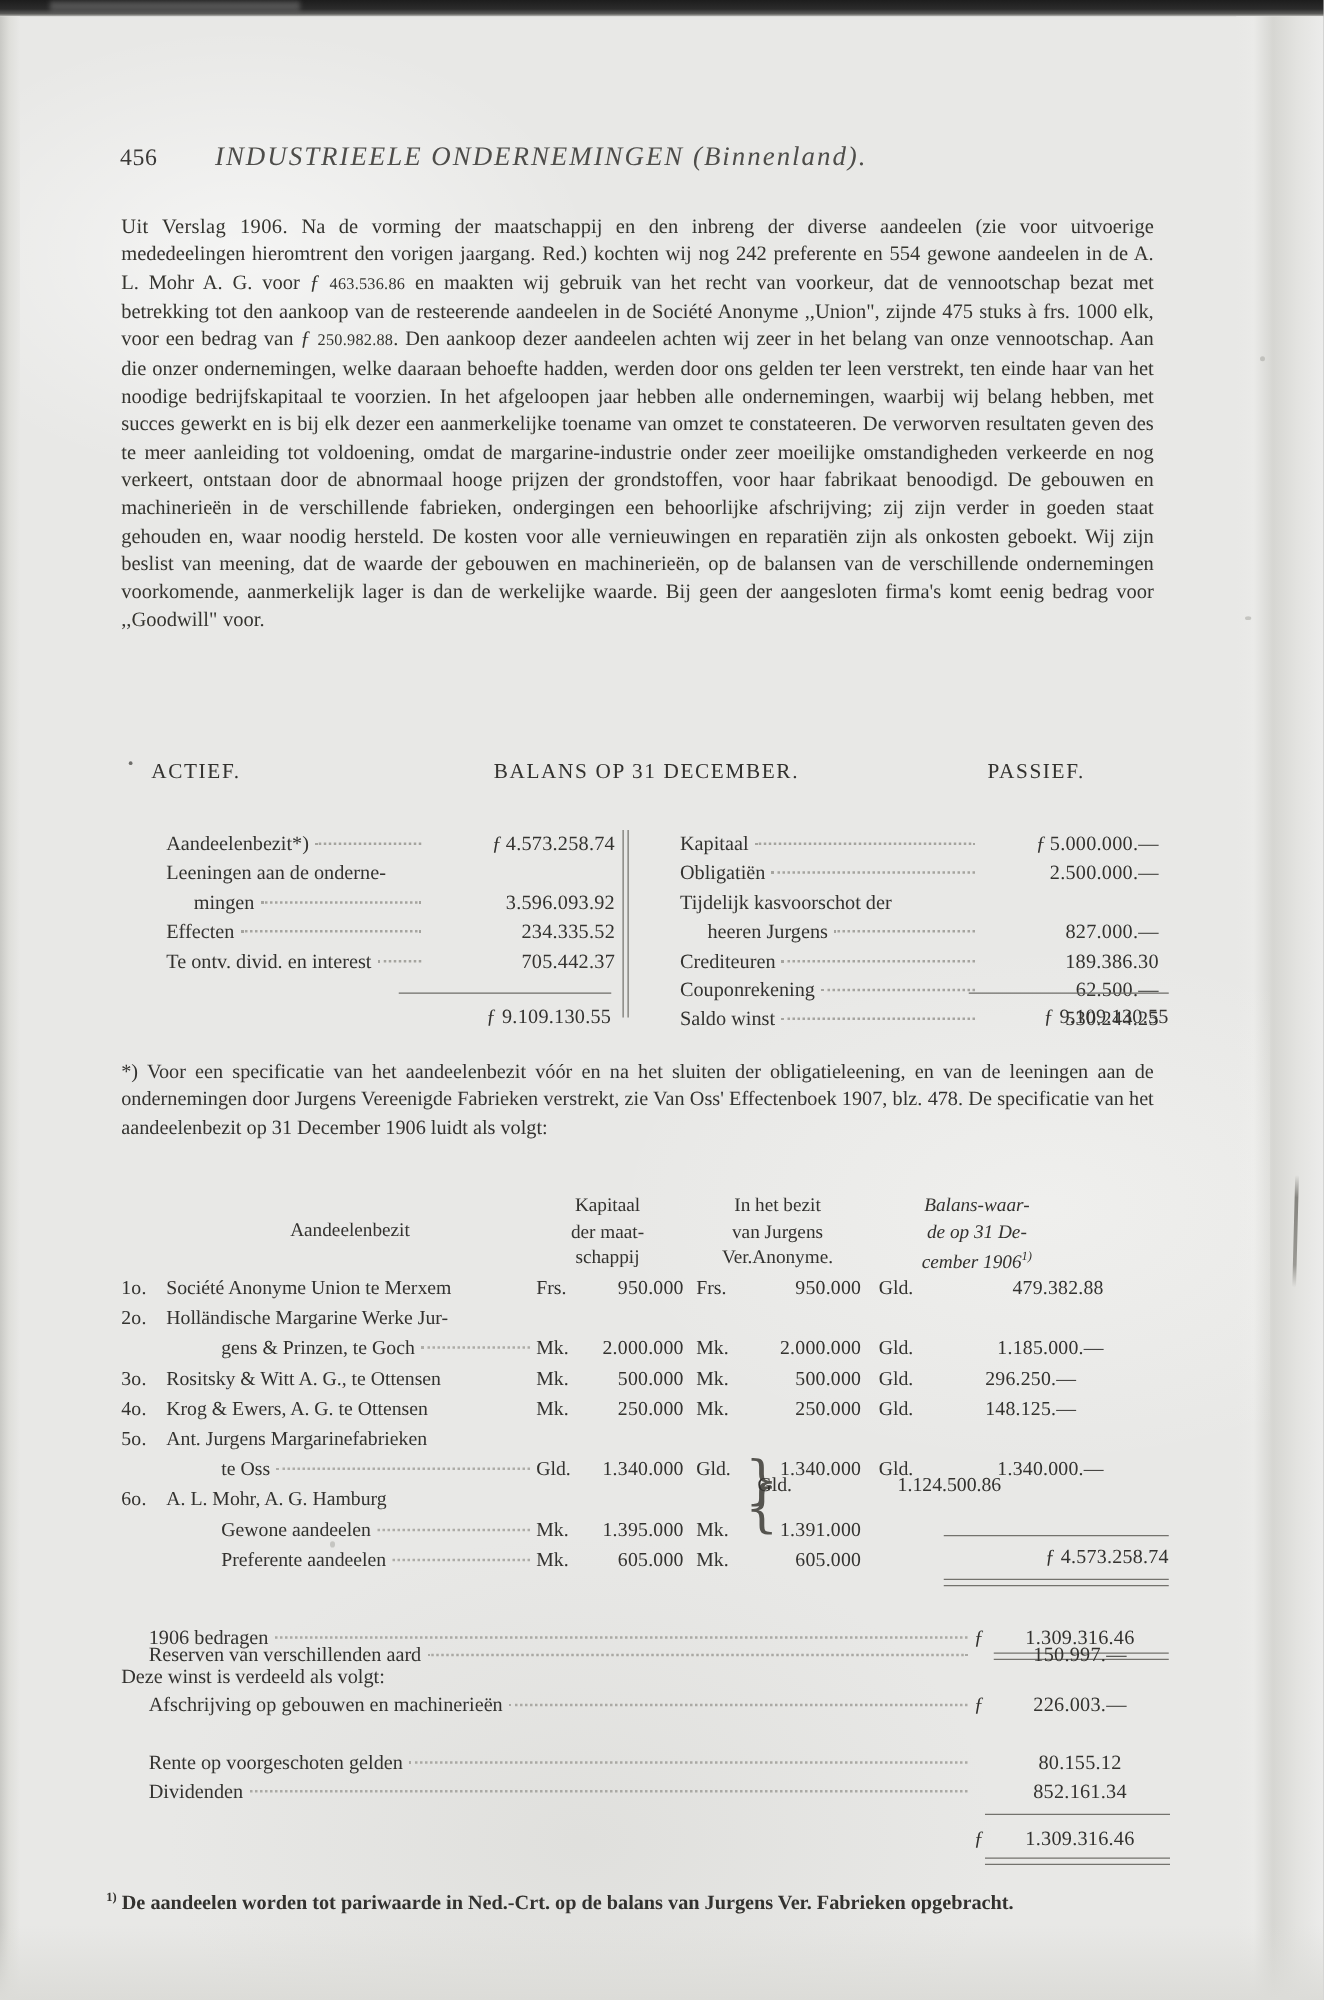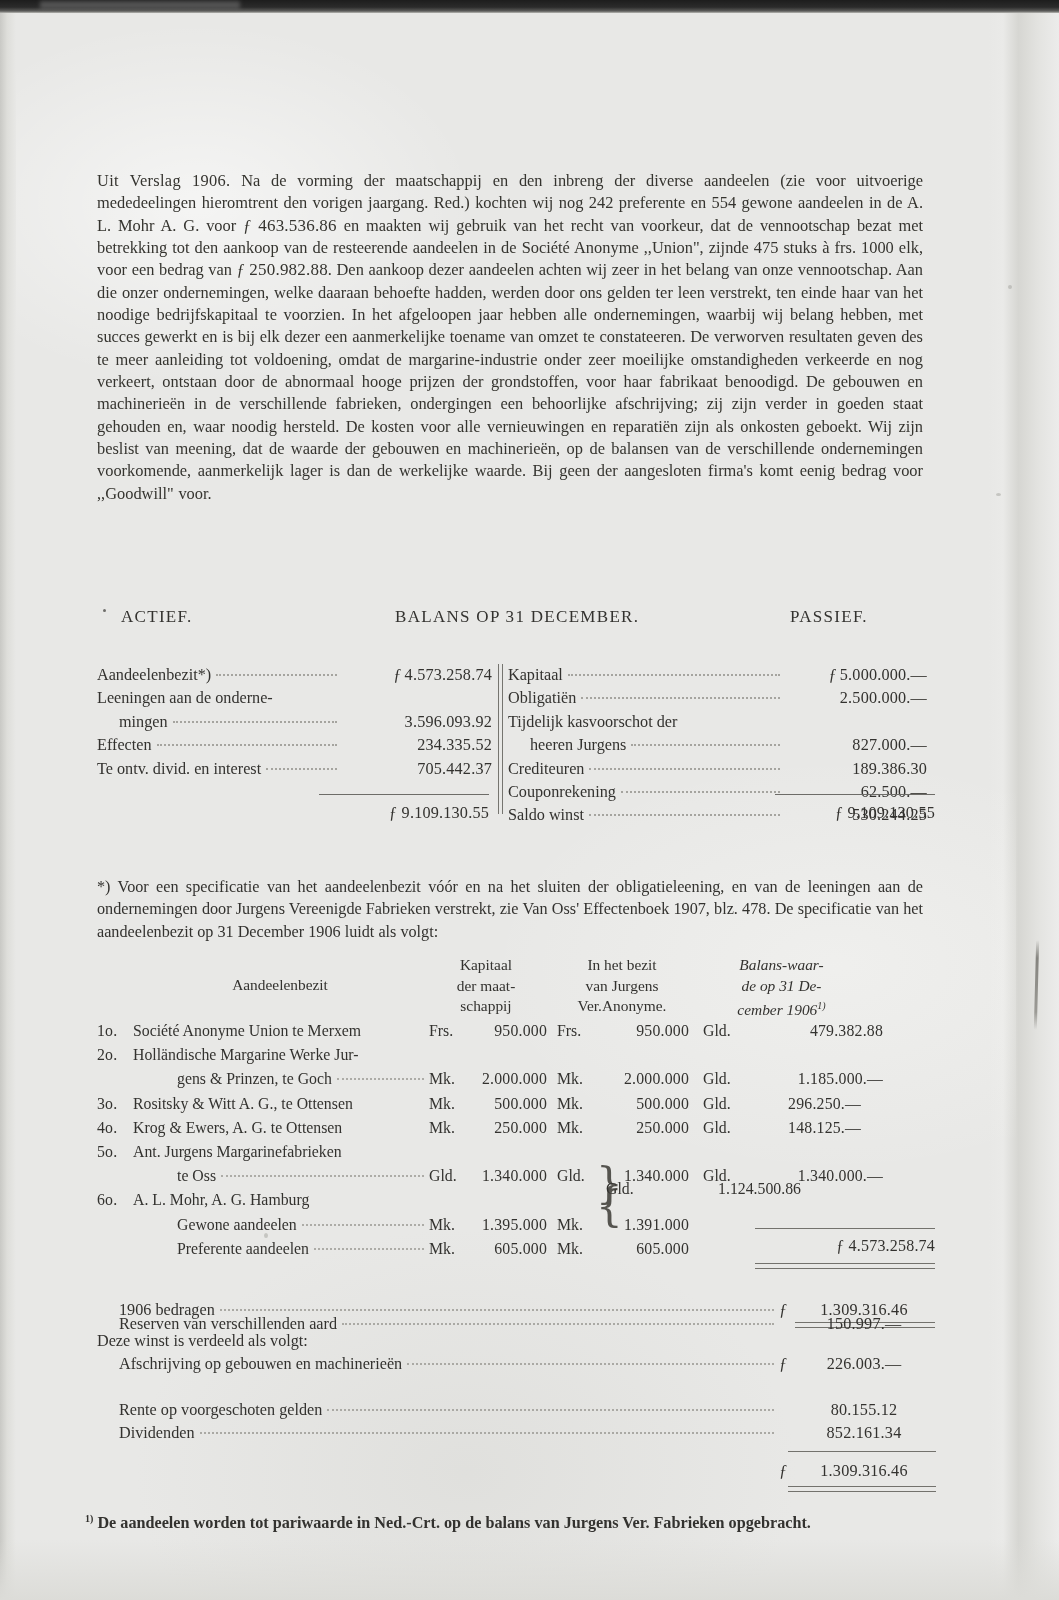--- a/index.html
+++ b/index.html
@@ -92,21 +92,21 @@
     left: 97px;
     width: 826px;
     font-size: 16.4px;
     line-height: 22.35px;
     text-align: justify;
     text-align-last: left;
     color: #35342f;
     word-spacing: 0.5px;
   }
   .body-block b { font-weight: normal; letter-spacing: 0.3px; }
-  .small-amt { font-size: 17px; letter-spacing: 0.2px; }
+  .small-amt { font-size: 13px; letter-spacing: 0.2px; }
   .guilder { font-style: italic; }
 
   
   .bal-header {
     position: absolute;
     left: 97px; top: 607px;
     width: 830px;
     font-size: 17px;
     letter-spacing: 1.3px;
   }
@@ -132,20 +132,21 @@
     border-right: 1px solid #75746f;
   }
   .bal-side { position: absolute; top: 0; }
   .bal-side.left  { left: 0;   width: 395px; }
   .bal-side.right { left: 411px; width: 419px; }
   .bal-row {
     display: flex;
     align-items: baseline;
     line-height: 23.4px;
     white-space: nowrap;
+    margin-left: 36px;
   }
   .bal-label { flex: 0 0 auto; }
   .bal-label.indent { padding-left: 22px; }
   .bal-leader {
     flex: 1 1 auto;
     margin: 0 5px;
     border-bottom: 2px dotted #a5a49f;
     transform: translateY(-4px);
     min-width: 10px;
     height: 1px;
@@ -178,21 +179,20 @@
 
   
   .footnote-block {
     position: absolute;
     left: 97px;
     width: 826px;
     font-size: 16.2px;
     line-height: 22.4px;
     text-align: justify;
     text-align-last: left;
-    margin-top: 30px;
   }
 
   
   .spec {
     position: absolute;
     left: 97px; top: 948px;
     width: 840px;
     font-size: 15.8px;
   }
   .spec-head {
@@ -344,20 +344,24 @@
   <div class="scan-right-edge"></div>
   <div class="paper-mottle"></div>
   <div class="scan-bottom-fade"></div>
   <div class="pencil-mark"></div>
   <div class="speck" style="left:1008px;top:285px;width:4px;height:4px;"></div>
   <div class="speck" style="left:996px;top:493px;width:5px;height:3px;"></div>
   <div class="speck" style="left:264px;top:1233px;width:4px;height:5px;"></div>
 
   <div class="content">
 
+    <div class="runhead">
+      <span class="folio">456</span>
+      <span class="runhead-title">INDUSTRIEELE ONDERNEMINGEN (Binnenland).</span>
+    </div>
 
     <div class="body-block" style="top:170px;">
       <b>Uit Verslag 1906.</b>
       <span>Na de vorming der maatschappij en den inbreng der diverse aandeelen (zie voor uitvoerige mededeelingen hieromtrent den vorigen jaargang. Red.) kochten wij nog 242 preferente en 554 gewone aandeelen in de A. L. Mohr A. G. voor </span><span class="guilder">ƒ</span>&nbsp;<span class="small-amt">463.536.86</span><span> en maakten wij gebruik van het recht van voorkeur, dat de vennootschap bezat met betrekking tot den aankoop van de resteerende aandeelen in de Société Anonyme ,,Union", zijnde 475 stuks à frs. 1000 elk, voor een bedrag van </span><span class="guilder">ƒ</span>&nbsp;<span class="small-amt">250.982.88</span><span>. Den aankoop dezer aandeelen achten wij zeer in het belang van onze vennootschap. Aan die onzer ondernemingen, welke daaraan behoefte hadden, werden door ons gelden ter leen verstrekt, ten einde haar van het noodige bedrijfskapitaal te voorzien. In het afgeloopen jaar hebben alle ondernemingen, waarbij wij belang hebben, met succes gewerkt en is bij elk dezer een aanmerkelijke toename van omzet te constateeren. De verworven resultaten geven des te meer aanleiding tot voldoening, omdat de margarine-industrie onder zeer moeilijke omstandigheden verkeerde en nog verkeert, ontstaan door de abnormaal hooge prijzen der grondstoffen, voor haar fabrikaat benoodigd. De gebouwen en machinerieën in de verschillende fabrieken, ondergingen een behoorlijke afschrijving; zij zijn verder in goeden staat gehouden en, waar noodig hersteld. De kosten voor alle vernieuwingen en reparatiën zijn als onkosten geboekt. Wij zijn beslist van meening, dat de waarde der gebouwen en machinerieën, op de balansen van de verschillende ondernemingen voorkomende, aanmerkelijk lager is dan de werkelijke waarde. Bij geen der aangesloten firma's komt eenig bedrag voor ,,Goodwill" voor.</span>
     </div>
 
     <div class="bal-header">
       <span class="stray-dot"></span>
       <span class="actief">ACTIEF.</span>
       <span class="title">BALANS OP 31 DECEMBER.</span>

